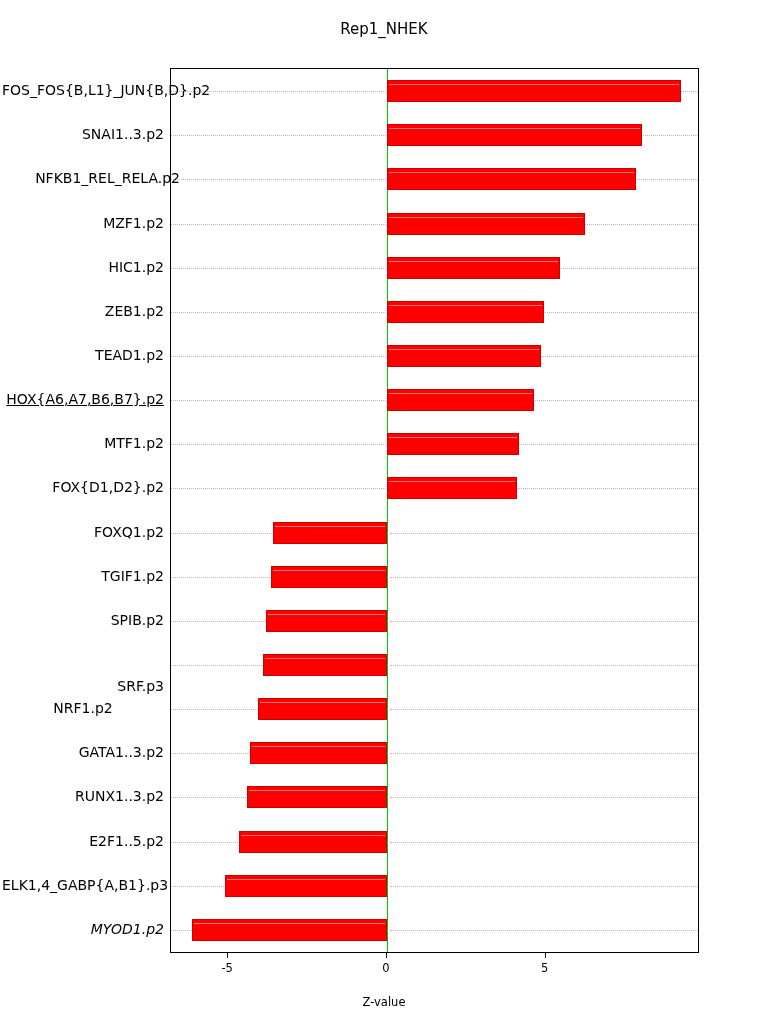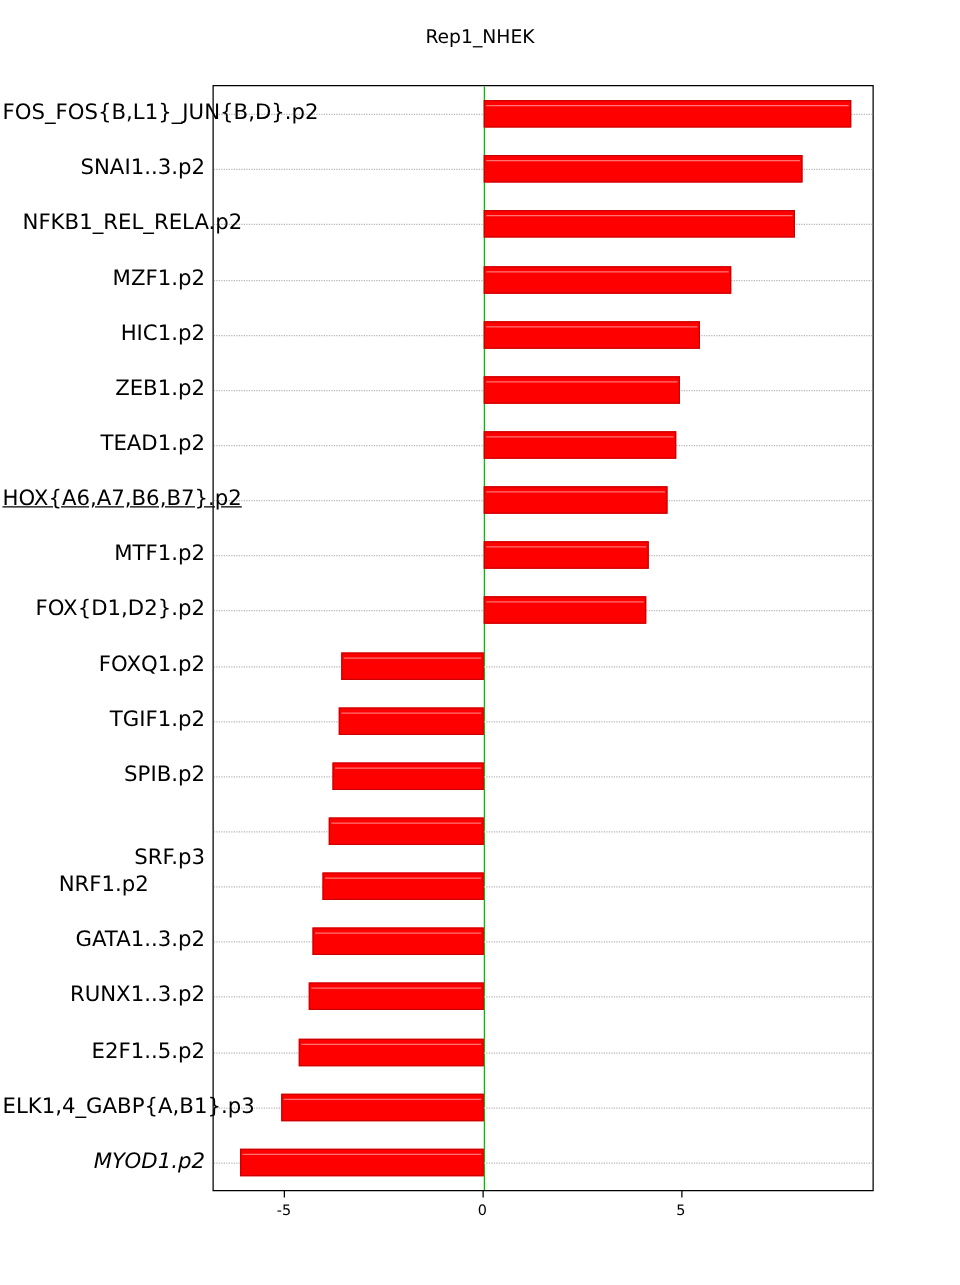--- a/index.html
+++ b/index.html
@@ -68,21 +68,21 @@
     position: absolute;
     left: 1px; right: 1px; top: 3px;
     height: 1px;
     background: rgba(255,255,255,0.45);
   }
   .y-label {
     position: absolute;
     right: 0;
     width: 168px;
     text-align: right;
-    font-size: 17px;
+    font-size: 14px;
     color: #000;
     transform: translateY(-50%);
     padding-right: 6px;
     box-sizing: border-box;
     white-space: nowrap;
   }
   .x-tick-label {
     position: absolute;
     font-size: 11.5px;
     color: #000;
@@ -180,14 +180,15 @@
     </div>
   <div id="x-axis">
       <div class="x-tick" style="left: 227.14px; top: 952px;"></div>
       <div class="x-tick-label" style="left: 227.14px; top: 961px;">-5</div>
       <div class="x-tick" style="left: 385.88px; top: 952px;"></div>
       <div class="x-tick-label" style="left: 385.88px; top: 961px;">0</div>
       <div class="x-tick" style="left: 544.61px; top: 952px;"></div>
       <div class="x-tick-label" style="left: 544.61px; top: 961px;">5</div>
     </div>
 
+  <div id="x-axis-title">Z-value</div>
 
 </div>
 
 </body></html>

